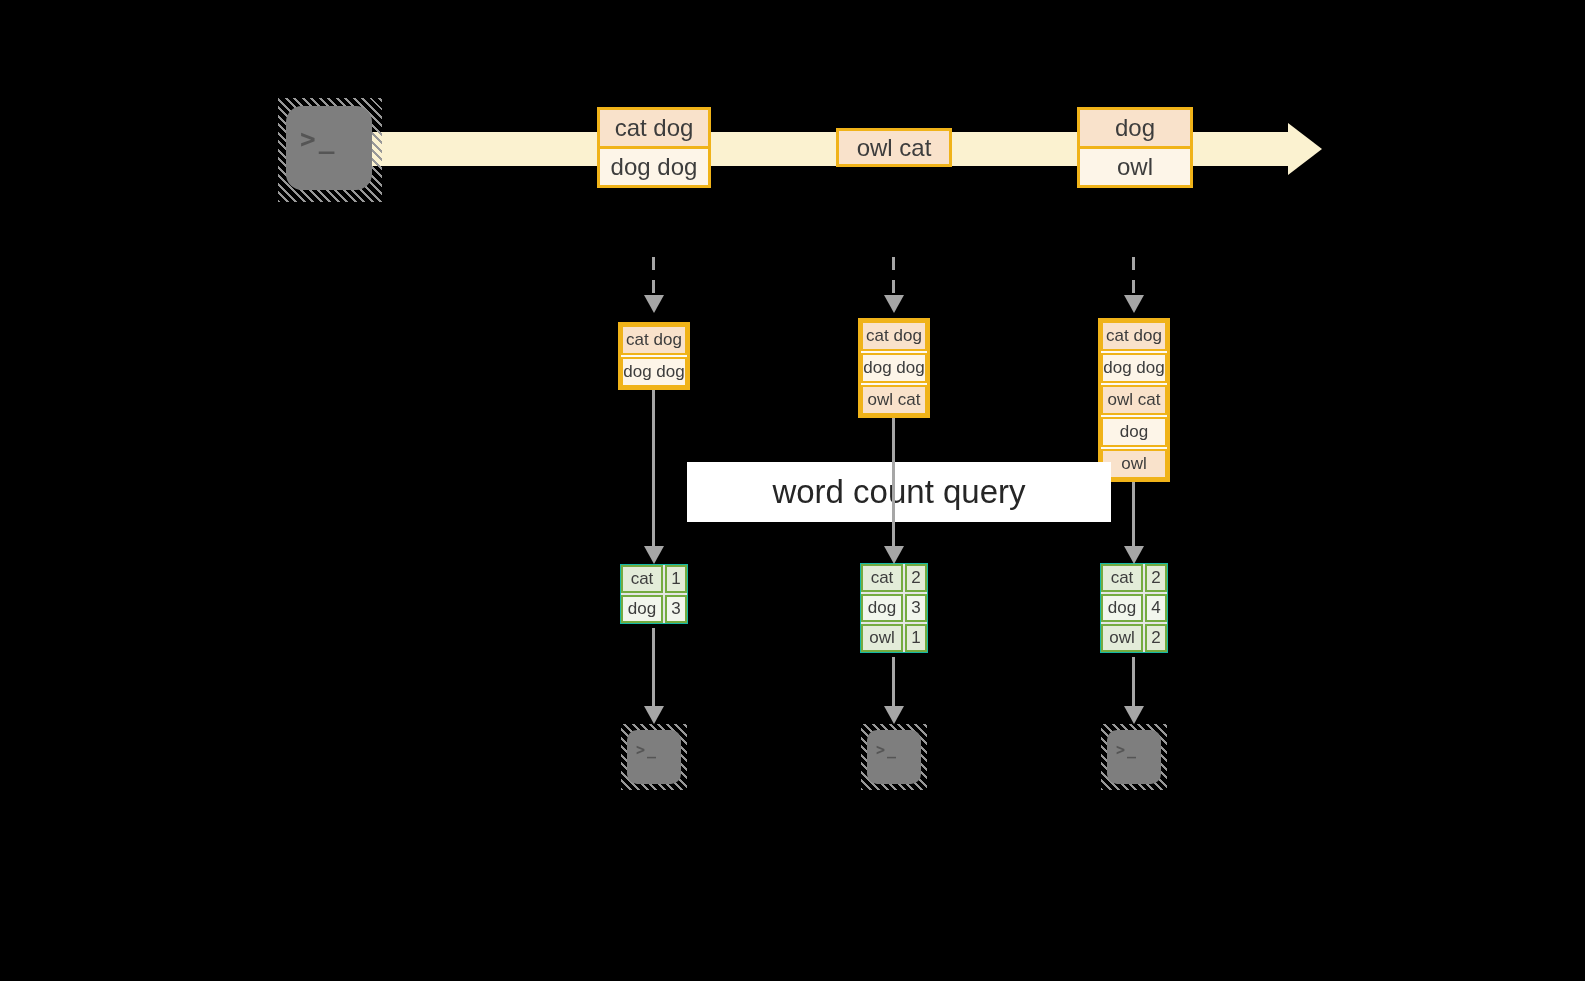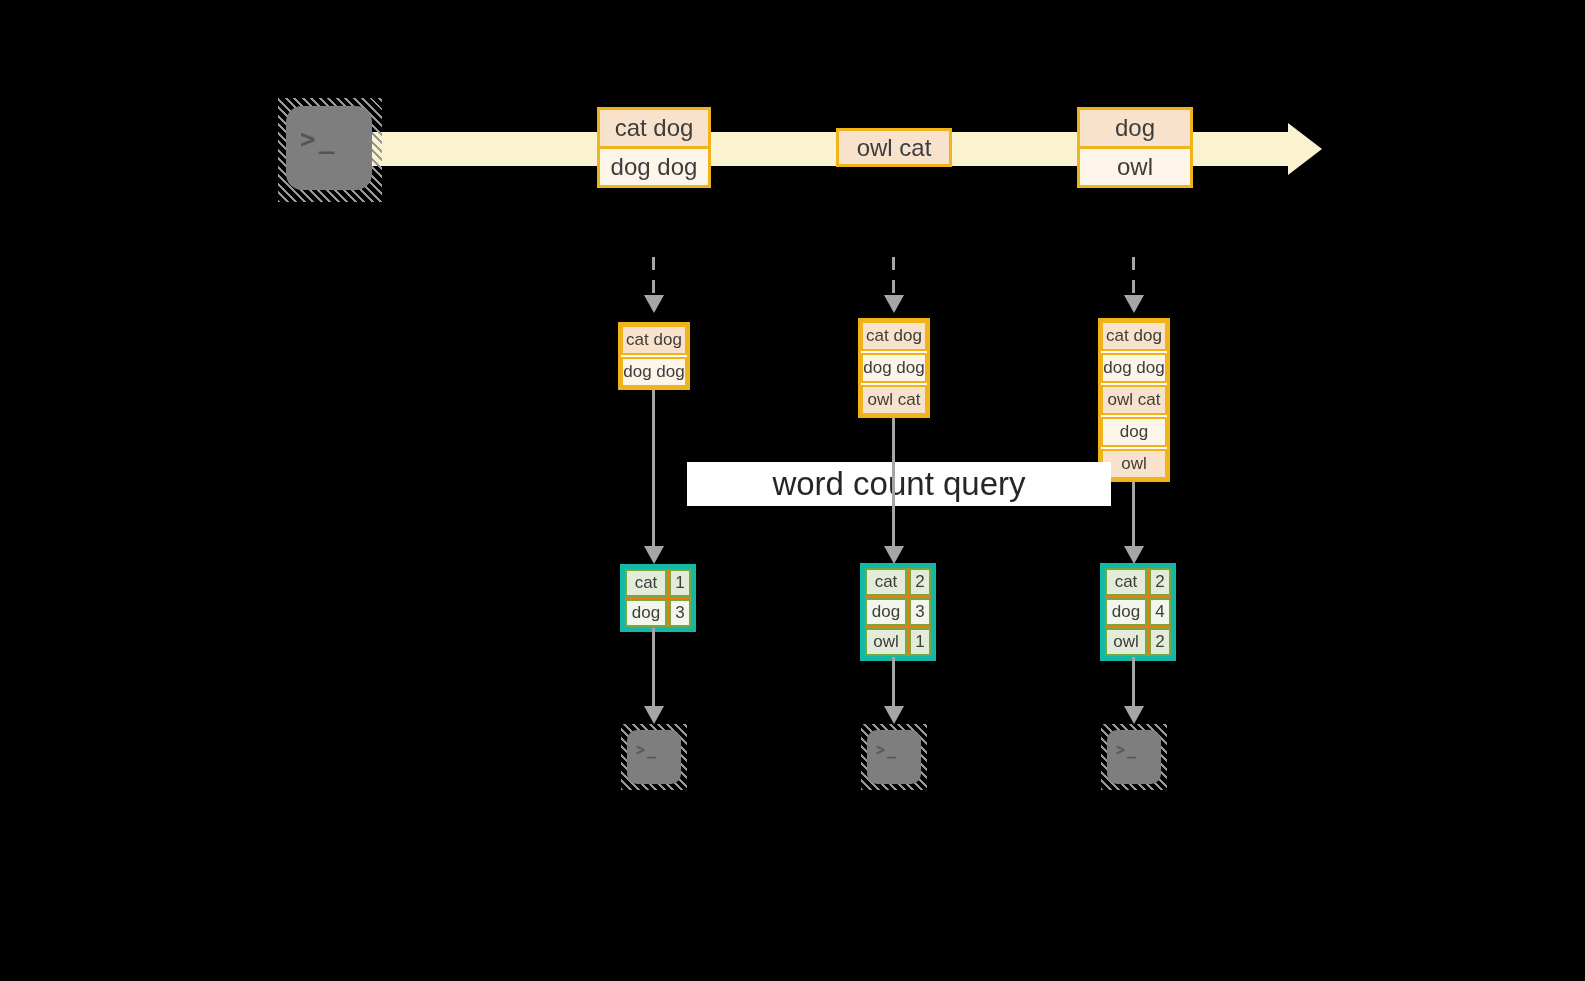--- a/index.html
+++ b/index.html
@@ -24,35 +24,35 @@
   .erow:nth-child(odd){background:#f9e2cb;}
   .erow:nth-child(even){background:#fdf5e8;}
   
   .obox{position:absolute;width:66px;background:#fdfbf4;border:3px solid #f0b319;
     display:flex;flex-direction:column;gap:2px;z-index:2;}
   .orow{height:26px;line-height:26px;border:2px solid #f0b319;text-align:center;
     font-size:17px;color:#3d3d3d;}
   .orow:nth-child(odd){background:#f9e2cb;}
   .orow:nth-child(even){background:#fdf5e8;}
   
-  .gtable{position:absolute;border:5px solid #14b8a6;background:#f97316;
+  .gtable{position:absolute;border:1px solid #14b8a6;background:#e5e5e5;
     display:grid;grid-template-columns:42px 22px;gap:2px;z-index:2;}
   .gcell{border:2px solid #74ab40;height:24px;line-height:24px;text-align:center;
     font-size:17px;color:#3d3d3d;}
   .gcell:nth-child(4n+1),.gcell:nth-child(4n+2){background:#e3ecd9;}
   .gcell:nth-child(4n+3),.gcell:nth-child(4n){background:#f2f6ed;}
   
   .vline{position:absolute;width:3px;background:#a6a6a6;z-index:4;}
   .vdash{position:absolute;width:3px;z-index:4;
     background:repeating-linear-gradient(to bottom,#a6a6a6 0 13px,transparent 13px 23px);}
   .ahead{position:absolute;width:0;height:0;z-index:4;
     border-left:10px solid transparent;border-right:10px solid transparent;
     border-top:18px solid #a6a6a6;}
   
-  .query{position:absolute;left:687px;top:462px;width:424px;height:44px;background:#ffffff;
+  .query{position:absolute;left:687px;top:462px;width:424px;height:60px;background:#ffffff;
     display:flex;align-items:center;justify-content:center;
     font-size:33px;color:#262626;z-index:3;}
 </style>
 </head>
 <body>
 
 <div class="band"></div>
 <div class="band-head"></div>
 
 <div class="hatch" style="left:278px;top:98px;width:104px;height:104px;">

